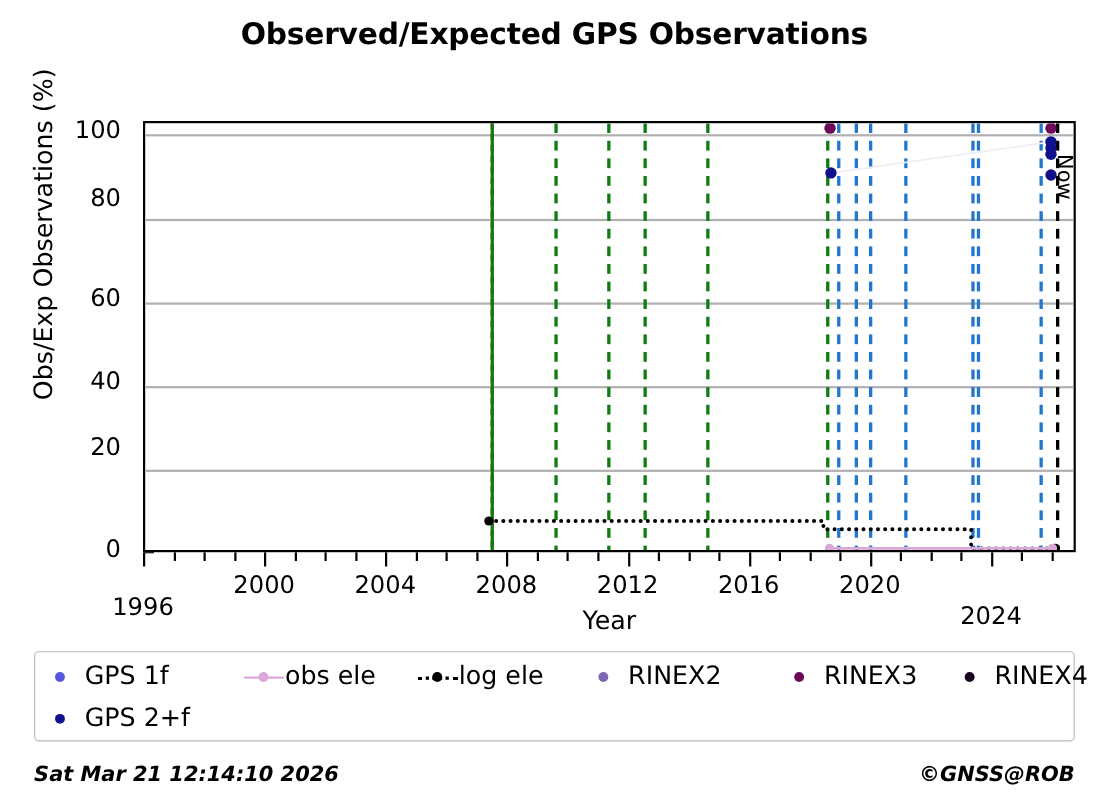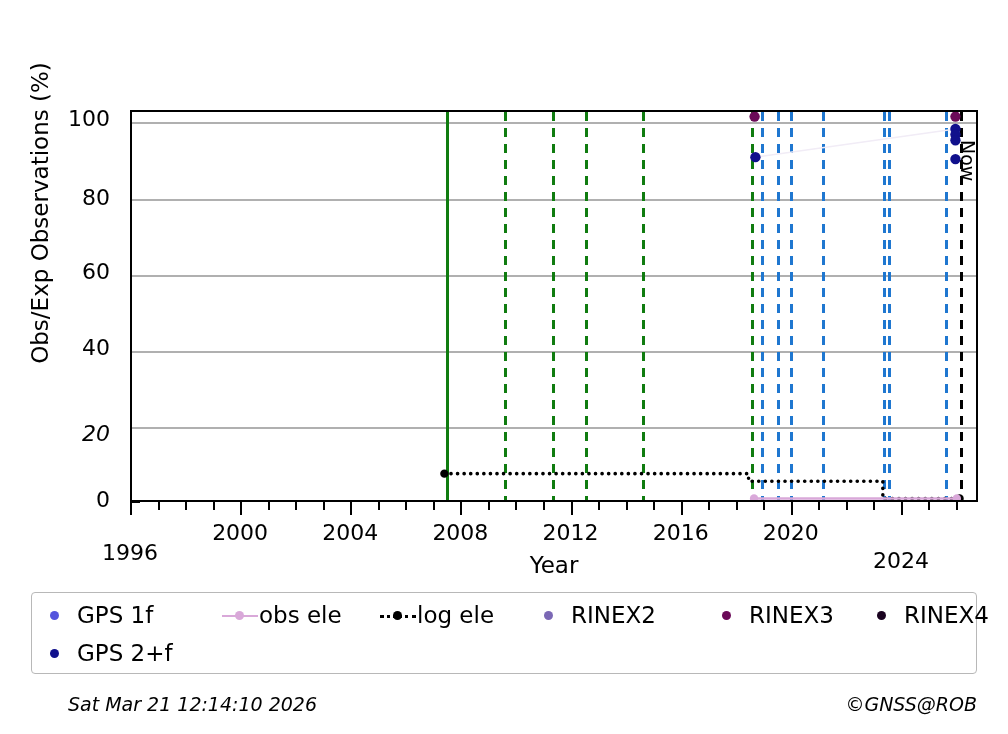--- a/index.html
+++ b/index.html
@@ -110,42 +110,43 @@
     position:absolute; top:5px; left:0; width:36px; height:2px;
   }
   .lg-line .mid {
     position:absolute; top:1px; left:13px;
     width:9px; height:9px; border-radius:50%;
   }
 
   
   .foot {
     position:absolute; top:693px;
-    font-size:19px; font-style:italic; font-weight:normal; color:#000;margin-left:37px;
+    font-size:19px; font-style:italic; font-weight:bold; color:#000;
   }
   .foot.left { left:31px; }
   .foot.right { right:31px; }
 </style>
 </head>
 <body>
 
 <div id="root">
 
+  <div class="title">Observed/Expected GPS Observations</div>
 
   <div id="axes-layer">
       <div class="ytick" style="left: 131px; top: 501px;"></div>
       <div class="ytick-label" style="left: 58px; top: 487px;">0</div>
       <div class="ytick" style="left: 131px; top: 424.883px;"></div>
-      <div class="ytick-label" style="left: 58px; top: 421px; font-style: italic;">20</div>
+      <div class="ytick-label" style="left: 58px; top: 395px;">20</div>
       <div class="ytick" style="left: 131px; top: 348.767px;"></div>
       <div class="ytick-label" style="left: 58px; top: 334.767px;">40</div>
       <div class="ytick" style="left: 131px; top: 272.65px;"></div>
       <div class="ytick-label" style="left: 58px; top: 258.65px;">60</div>
       <div class="ytick" style="left: 131px; top: 196.534px;"></div>
-      <div class="ytick-label" style="left: 58px; top: 185px;">80</div>
+      <div class="ytick-label" style="left: 58px; top: 168px;">80</div>
       <div class="ytick" style="left: 131px; top: 120.417px;"></div>
       <div class="ytick-label" style="left: 58px; top: 106.417px;">100</div>
       <div class="ytick minor" style="left: 131px; top: 462.942px;"></div>
       <div class="ytick minor" style="left: 131px; top: 386.825px;"></div>
       <div class="ytick minor" style="left: 131px; top: 310.709px;"></div>
       <div class="ytick minor" style="left: 131px; top: 234.592px;"></div>
       <div class="ytick minor" style="left: 131px; top: 158.476px;"></div>
       <div class="xtick major" style="left: 130px; top: 502px;"></div>
       <div class="xtick-label" style="left: 85px; top: 520px; margin-top: 20px;">1996</div>
       <div class="xtick minor" style="left: 157.532px; top: 502px;"></div>

